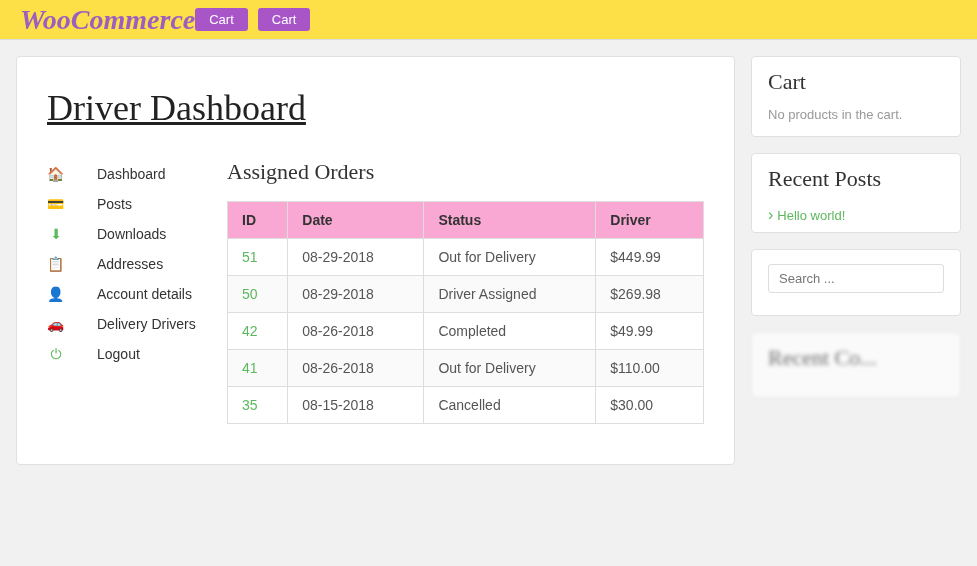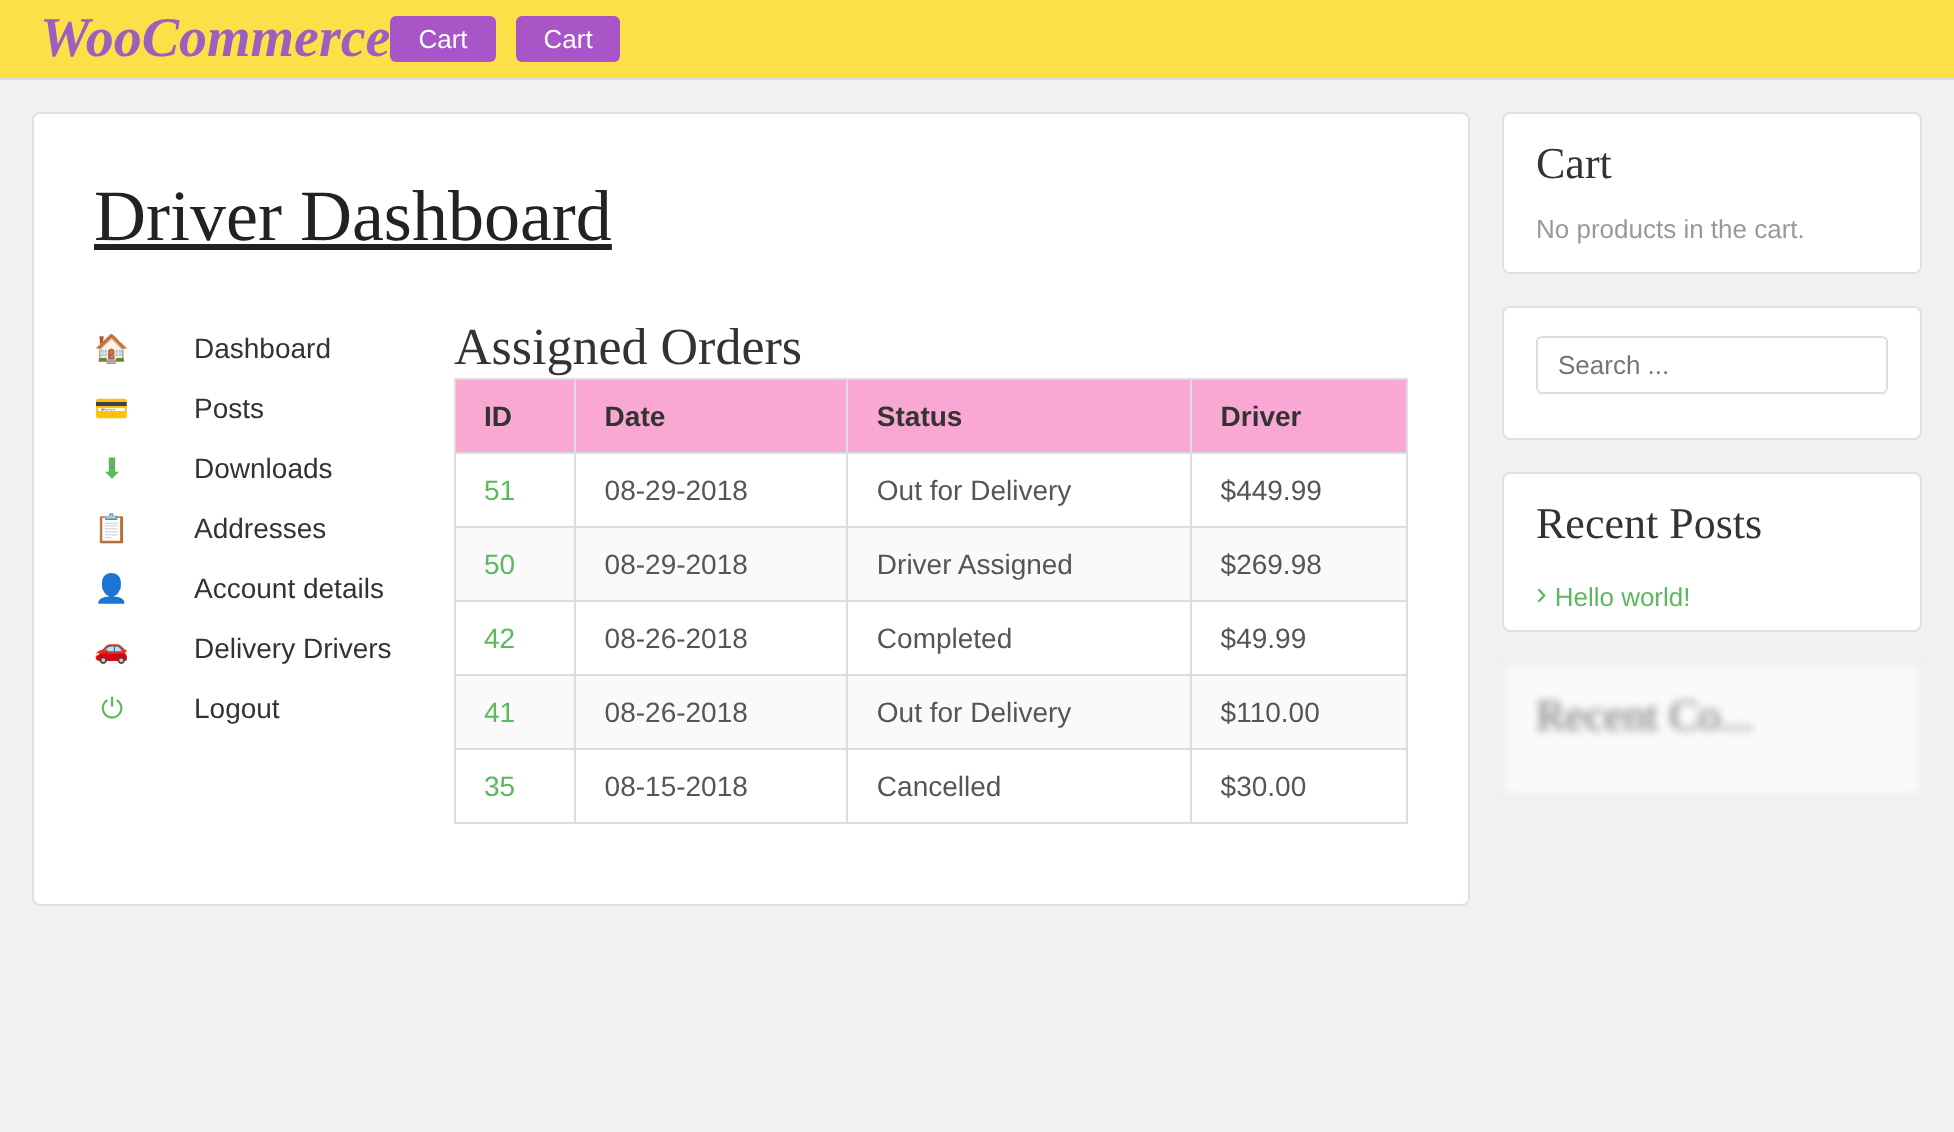--- a/index.html
+++ b/index.html
@@ -98,25 +98,25 @@
 
     .sidebar-nav {
       min-width: 160px;
     }
 
     .orders-section {
       flex: 1;
     }
 
     .section-title {
-      font-size: 26px;
+      font-size: 22px;
       font-weight: normal;
       font-family: 'Georgia', cursive;
       color: #333;
-      margin-bottom: 0;
+      margin-bottom: 16px;
     }
 
     .orders-table {
       width: 100%;
       border-collapse: collapse;
       border: 1px solid #ddd;
     }
 
     .orders-table th {
       background: #f9a8d4;
@@ -316,30 +316,30 @@
       </div>
     </div>
 
     <div class="right-block">
 
       <div class="widget">
         <div class="widget-title">Cart</div>
         <div class="widget-content">No products in the cart.</div>
       </div>
 
+      <div class="widget">
+        <div class="widget-title">Recent Posts</div>
+        <a class="recent-posts-link" href="#">Hello world!</a>
+      </div>
+
       <div class="widget search-widget">
         <div class="widget-content">
           <input type="text" placeholder="Search ..." style="">
         </div>
       </div>
 
-      <div class="widget">
-        <div class="widget-title">Recent Posts</div>
-        <a class="recent-posts-link" href="#">Hello world!</a>
-      </div>
-
       <div class="widget blurred-widget">
         <div class="widget-title">Recent Co...</div>
         <div class="widget-content"></div>
       </div>
     </div>
   </div>
 </div>
 
 </body></html>

